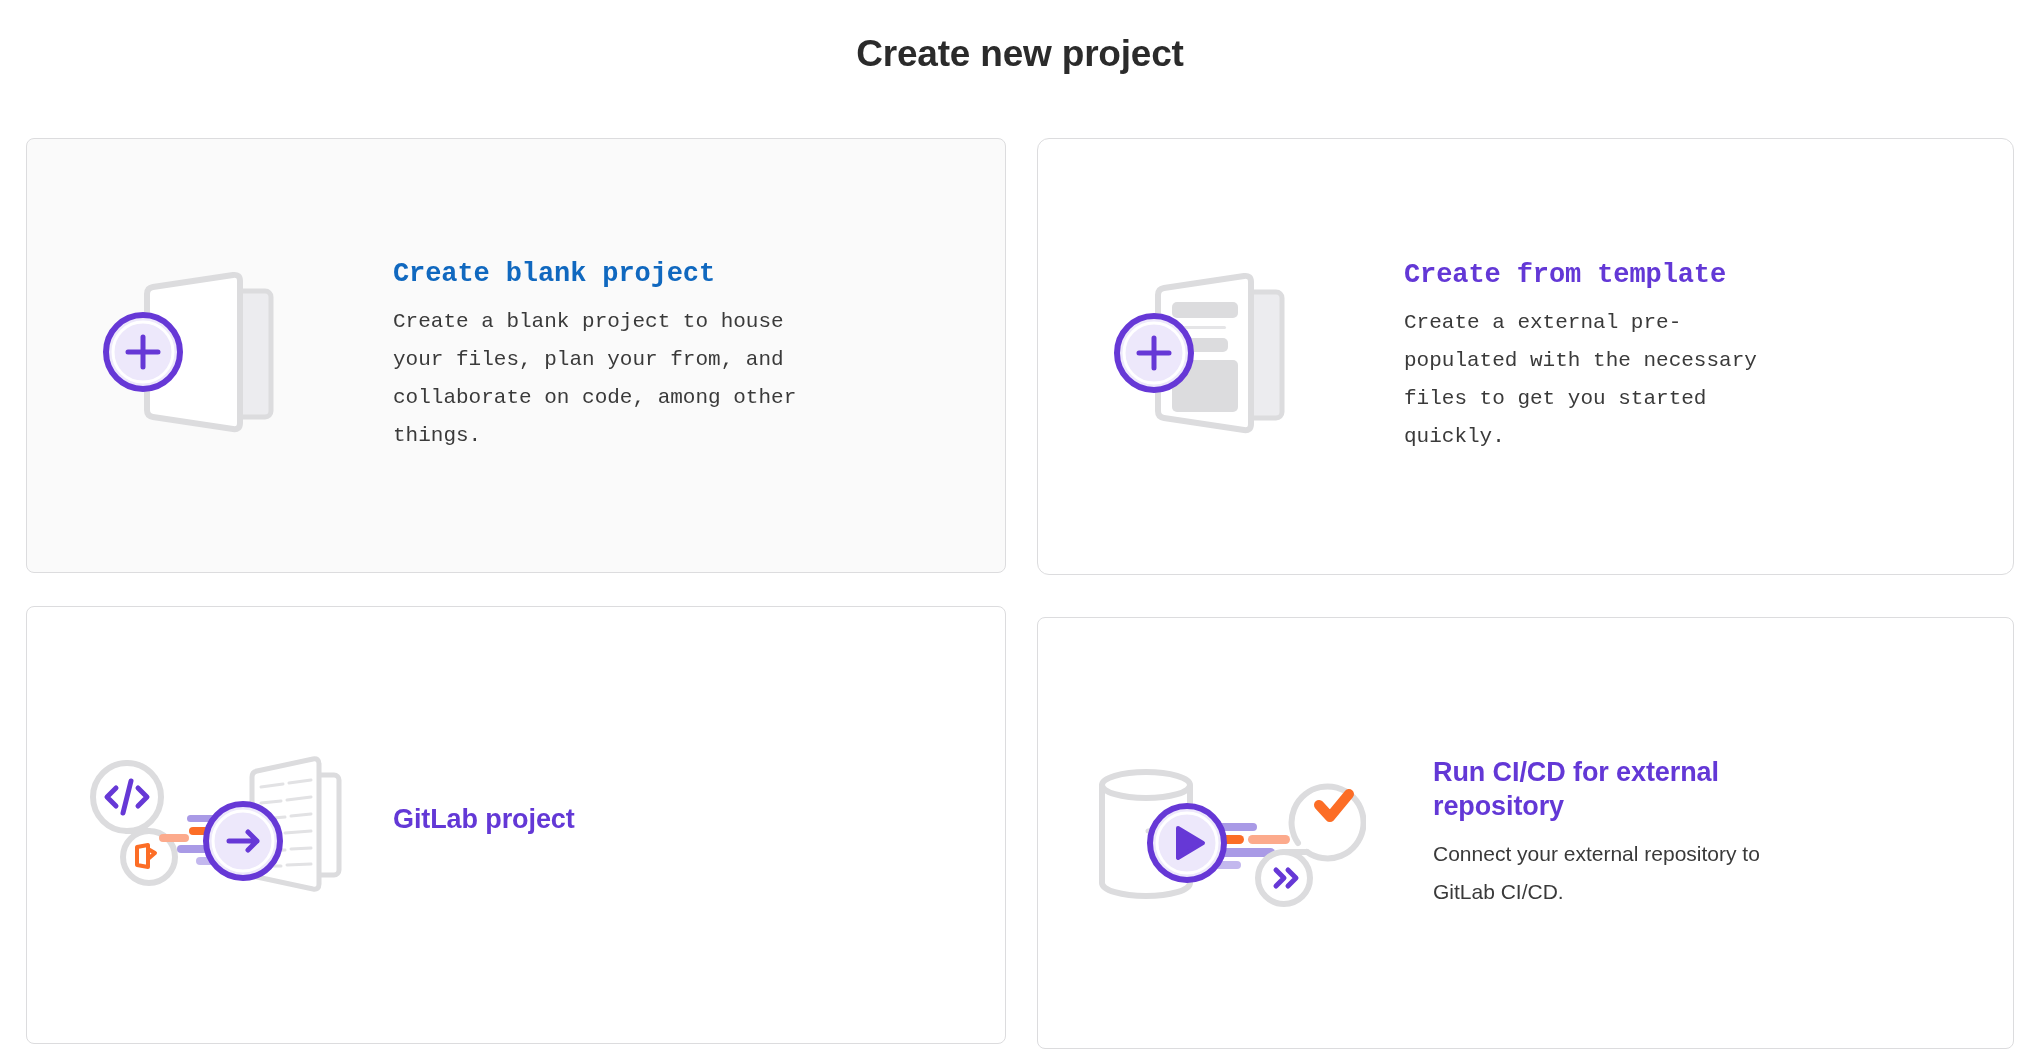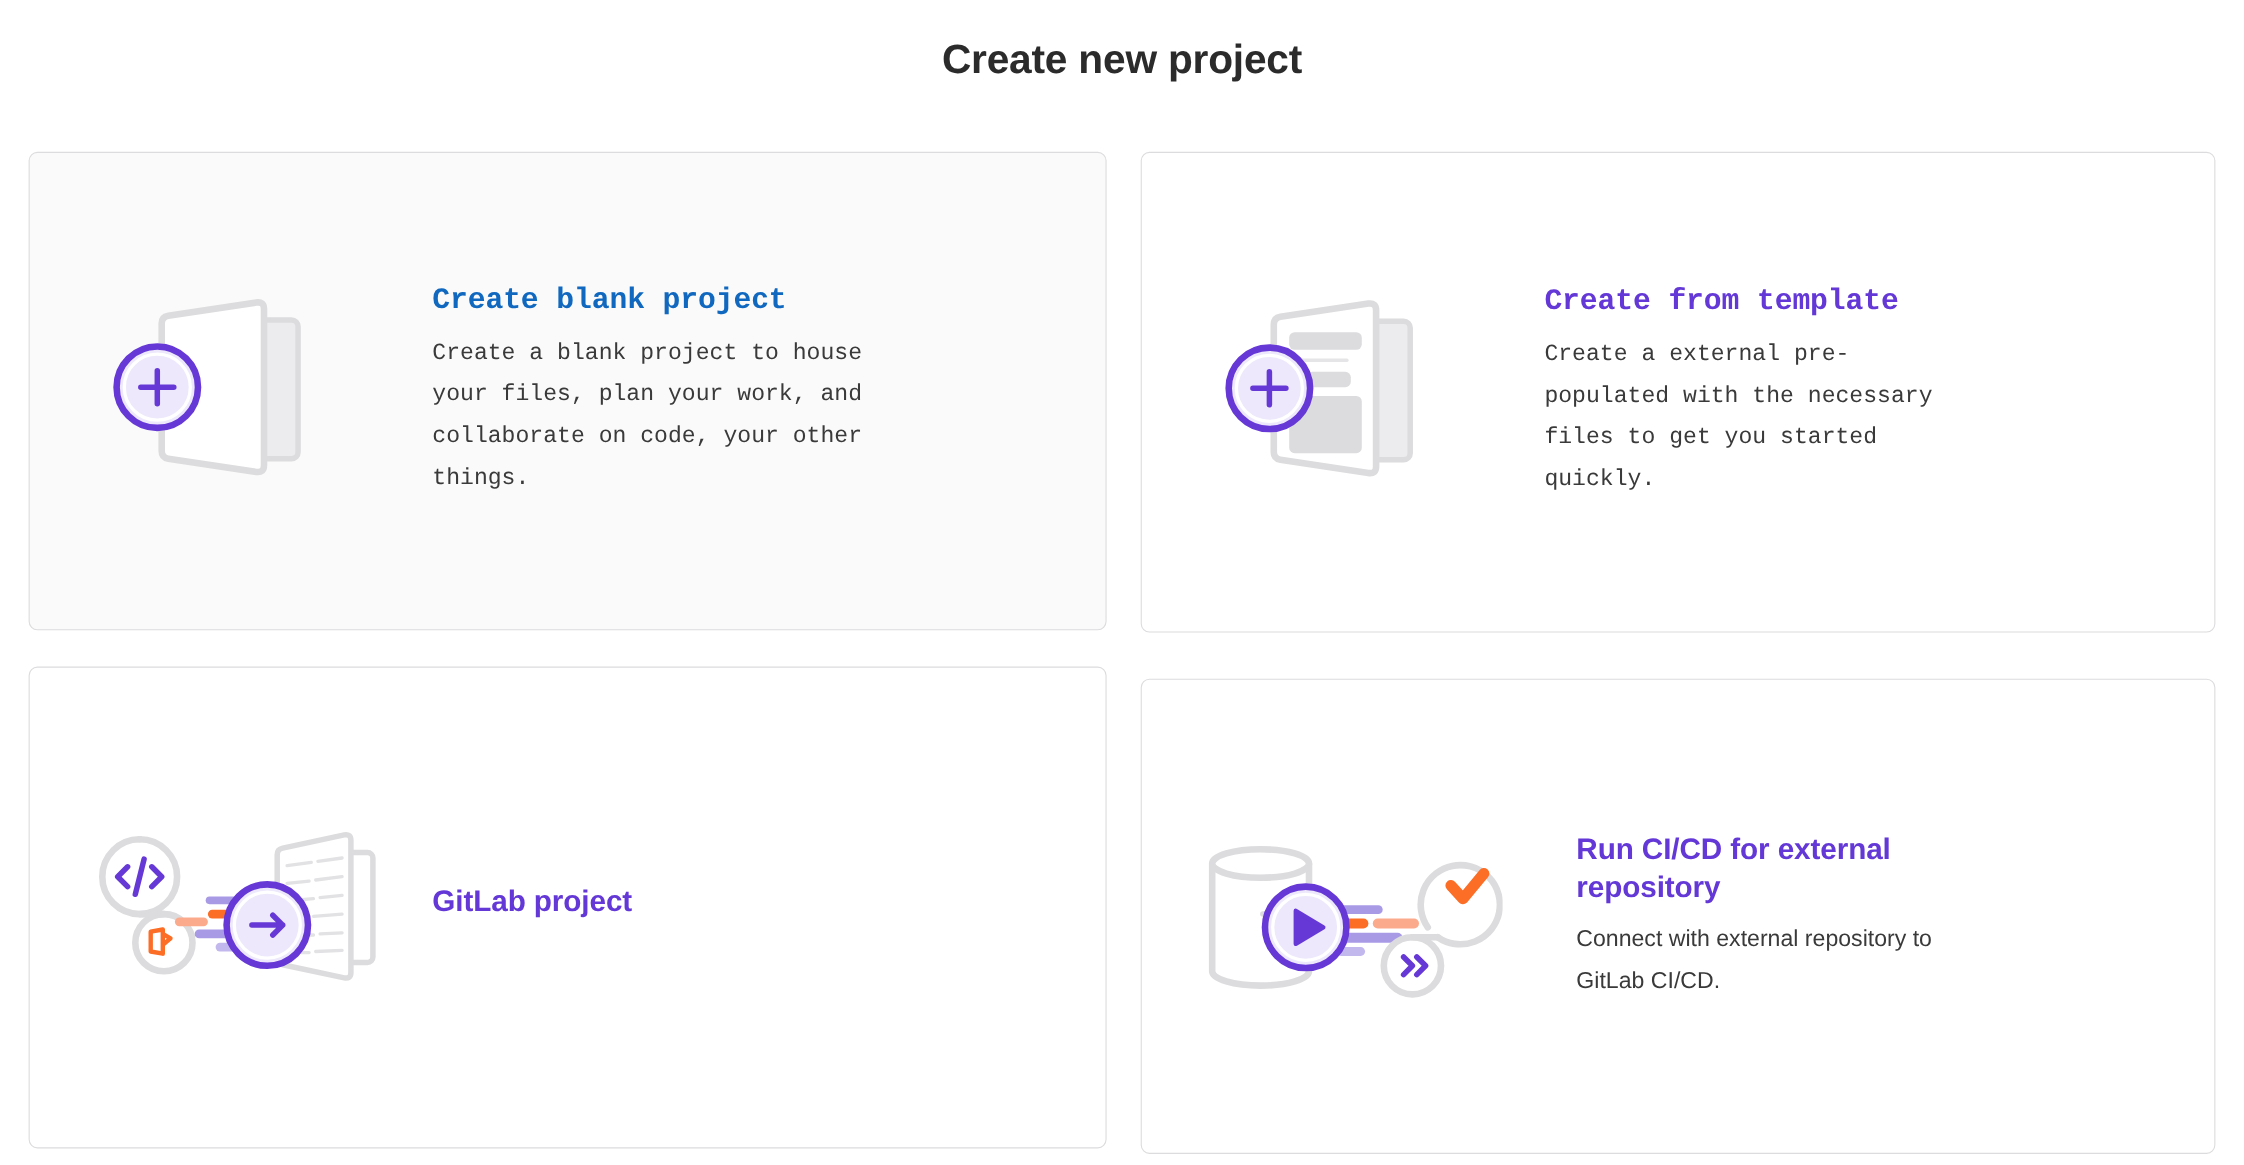--- a/index.html
+++ b/index.html
@@ -59,21 +59,21 @@
     overflow: hidden;
     cursor: pointer;
   }
 
   .card.hovered {
     background: #fafafa;
   }
 
   
   .card.c1 { width: 980px; height: 435px; margin-right: 31px; }
-  .card.c2 { width: 977px; height: 437px; }
+  .card.c2 { width: 977px; height: 437px; border-radius: 12px; }
 
   
   .card.c3 { width: 980px; height: 438px; margin-right: 31px; }
   .card.c4 { width: 977px; height: 432px; align-self: flex-start; margin-top: 11px; gap: 29px; }
 
   
   .card-illu {
     flex: 0 0 auto;
     width: 366px;
     display: flex;
@@ -135,21 +135,21 @@
 
             <path d="M58 26 L138 14 Q145 13 145 20 L145 162 Q145 169 138 168 L58 156 Q52 155 52 149 L52 33 Q52 27 58 26 Z" fill="#ffffff" stroke="#dcdcde" stroke-width="6" stroke-linejoin="round"></path>
 
             <circle cx="48" cy="91" r="37" fill="#ede8fb" stroke="#6638d6" stroke-width="6"></circle>
             <circle cx="48" cy="91" r="30" fill="none" stroke="#ffffff" stroke-width="3"></circle>
             <path d="M48 76 L48 106 M33 91 L63 91" stroke="#6638d6" stroke-width="5" stroke-linecap="round"></path>
           </svg>
         </div>
         <div class="card-body">
           <div class="card-title blue">Create blank project</div>
-          <div class="card-desc">Create a blank project to house your files, plan your work, and collaborate on code, your other things.</div>
+          <div class="card-desc">Create a blank project to house your files, plan your from, and collaborate on code, among other things.</div>
         </div>
       </div>
 
       <div class="card c2">
         <div class="card-illu">
           <svg width="230" height="190" viewBox="0 0 230 190">
 
             <rect x="130" y="30" width="46" height="126" rx="6" fill="#ececef" stroke="#dcdcde" stroke-width="5"></rect>
 
             <path d="M58 26 L138 14 Q145 13 145 20 L145 162 Q145 169 138 168 L58 156 Q52 155 52 149 L52 33 Q52 27 58 26 Z" fill="#ffffff" stroke="#dcdcde" stroke-width="6" stroke-linejoin="round"></path>
@@ -242,19 +242,19 @@
             <path d="M200 127 L208 135 L200 143" fill="none" stroke="#6638d6" stroke-width="5" stroke-linecap="round" stroke-linejoin="round"></path>
             <path d="M212 127 L220 135 L212 143" fill="none" stroke="#6638d6" stroke-width="5" stroke-linecap="round" stroke-linejoin="round"></path>
 
             <circle cx="111" cy="100" r="37" fill="#ede8fb" stroke="#6638d6" stroke-width="6"></circle>
             <circle cx="111" cy="100" r="30" fill="none" stroke="#ffffff" stroke-width="3"></circle>
             <path d="M102 85 L127 100 L102 115 Z" fill="#6638d6" stroke="#6638d6" stroke-width="4" stroke-linejoin="round"></path>
           </svg>
         </div>
         <div class="card-body">
           <div class="card-title purple">Run CI/CD for external repository</div>
-          <div class="card-desc">Connect with external repository to GitLab CI/CD.</div>
+          <div class="card-desc">Connect your external repository to GitLab CI/CD.</div>
         </div>
       </div>
     </div>
 
   </div>
 </div>
 
 </body></html>

